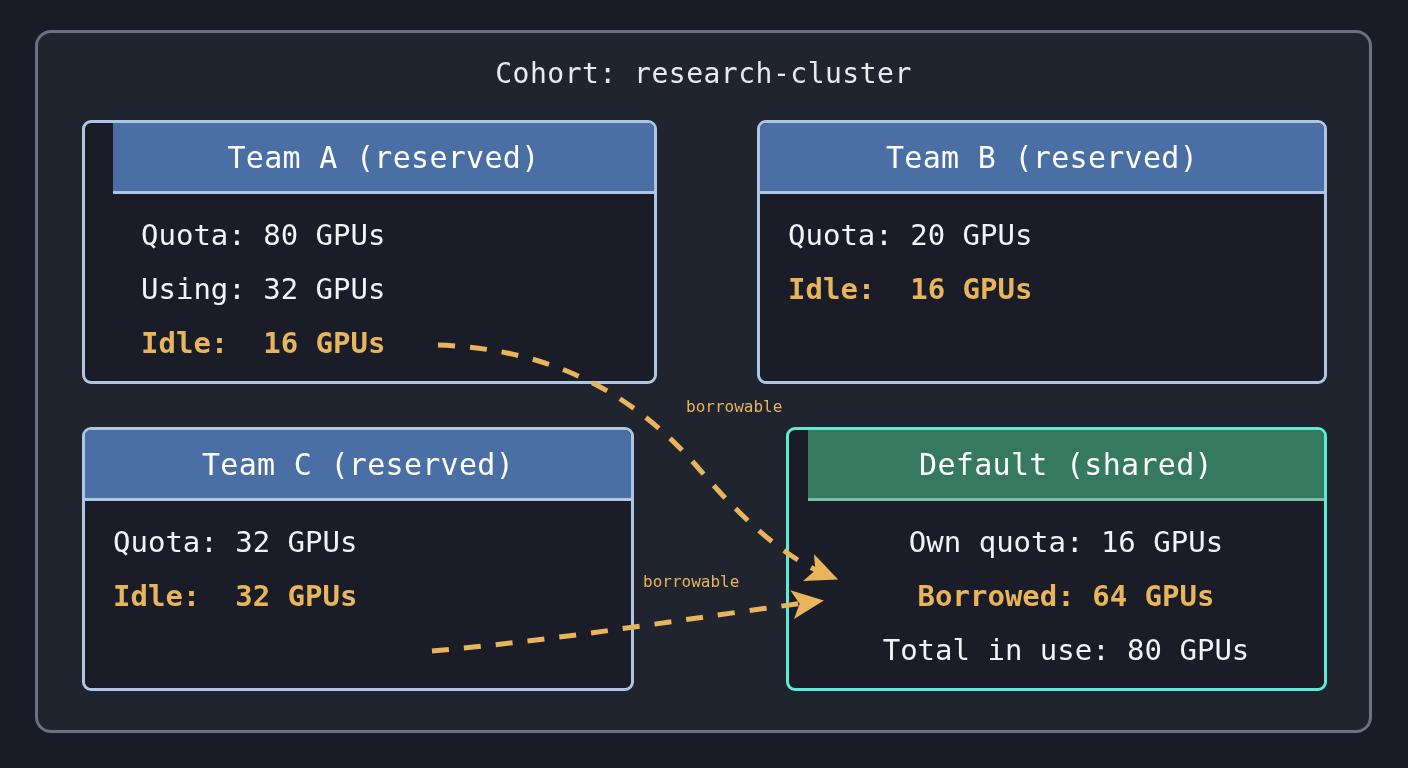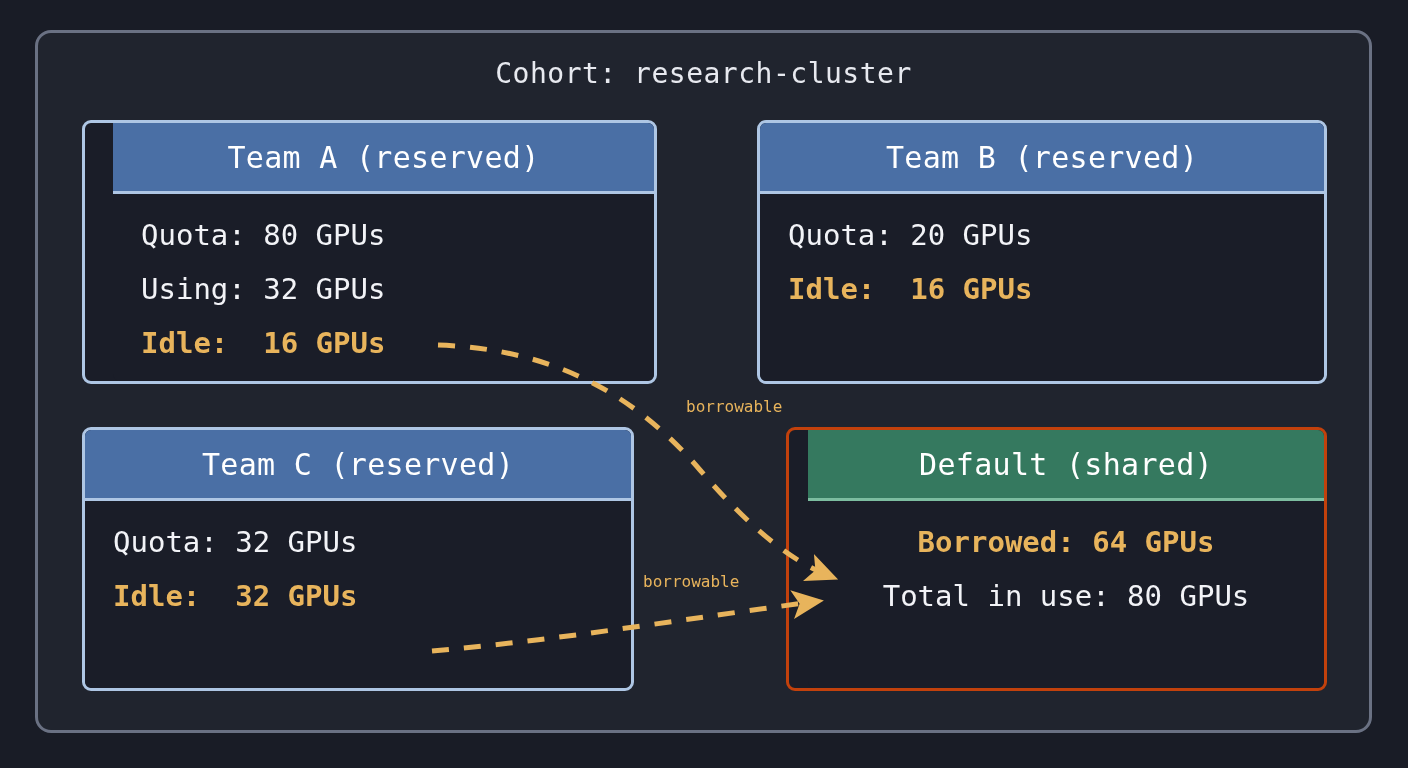--- a/index.html
+++ b/index.html
@@ -53,21 +53,21 @@
     position: absolute;
     box-sizing: border-box;
     border-radius: 9px;
     overflow: hidden;
     background: #1a1d28;
   }
   .card.reserved {
     border: 3px solid #aec6e4;
   }
   .card.shared {
-    border: 3px solid #c2410c;
+    border: 3px solid #5eead4;
     padding-left: 19px;
   }
 
   .card-header {
     box-sizing: border-box;
     width: 100%;
     height: 71px;
     display: flex;
     align-items: center;
     justify-content: center;
@@ -160,20 +160,21 @@
     <div class="card-header">Team C (reserved)</div>
     <div class="card-body left-lines">
       <div class="card-line">Quota: 32 GPUs</div>
       <div class="card-line accent">Idle:  32 GPUs</div>
     </div>
   </div>
 
   <div class="card shared" style="left:786px; top:427px; width:541px; height:264px;">
     <div class="card-header">Default (shared)</div>
     <div class="card-body center-lines">
+      <div class="card-line">Own quota: 16 GPUs</div>
       <div class="card-line accent">Borrowed: 64 GPUs</div>
       <div class="card-line">Total in use: 80 GPUs</div>
     </div>
   </div>
 
   <svg id="edges" viewBox="0 0 1408 768">
     <defs>
       <marker id="arrow-diag" markerWidth="7" markerHeight="7" refX="4.0" refY="3.5" orient="auto" markerUnits="strokeWidth">
         <path d="M0,0.6 L6.4,3.5 L0,6.4 L1.5,3.5 Z" fill="#e8b45c"></path>
       </marker>

